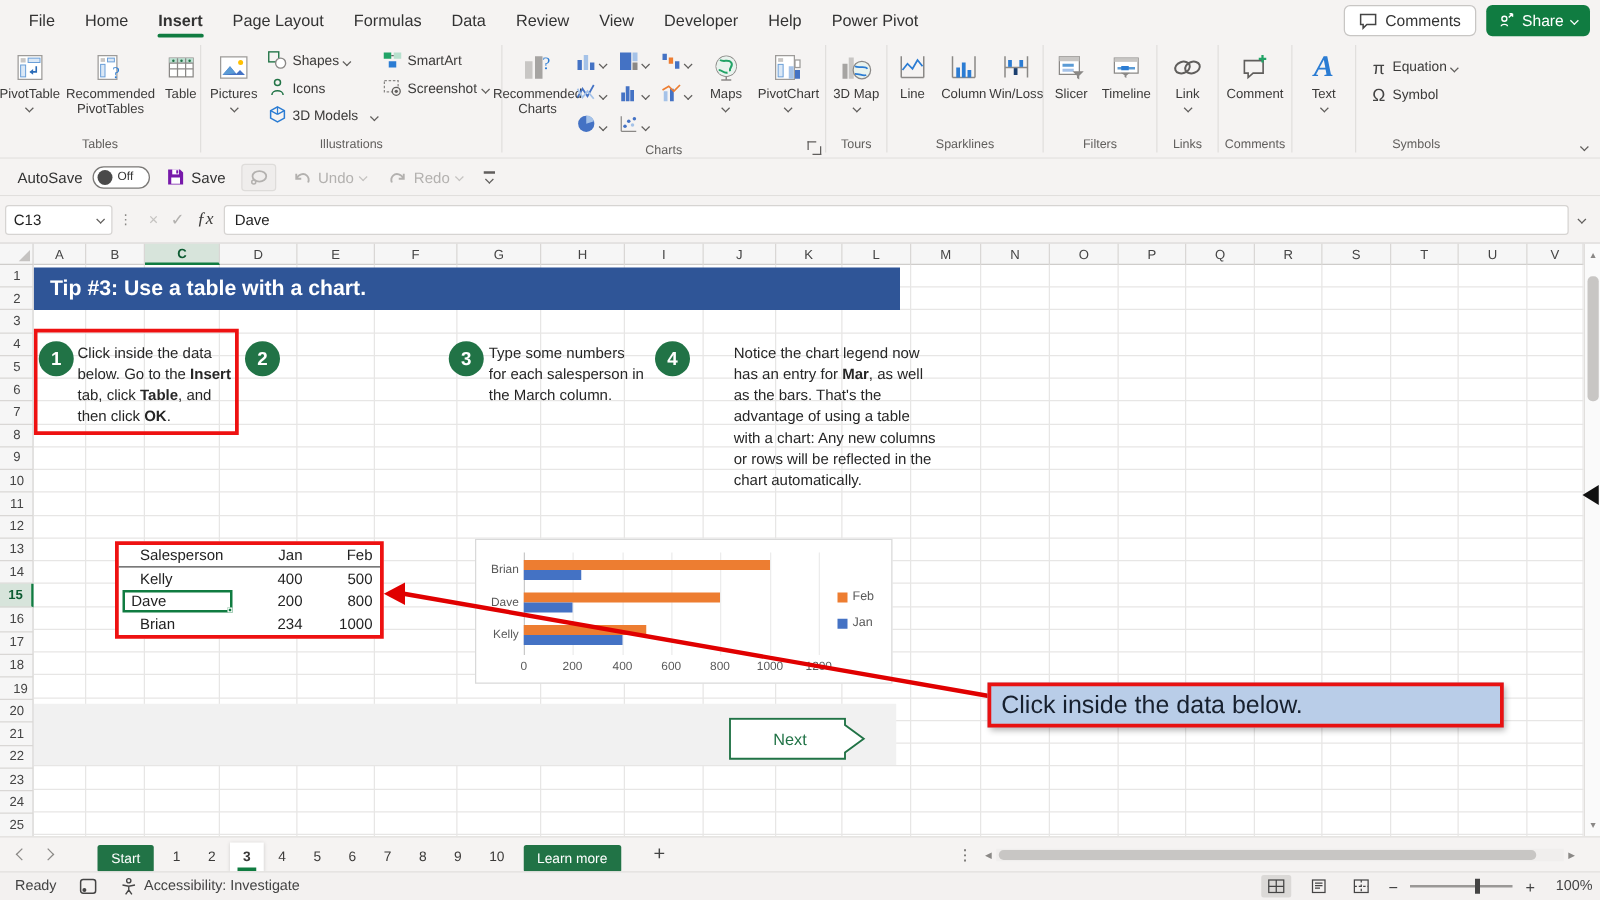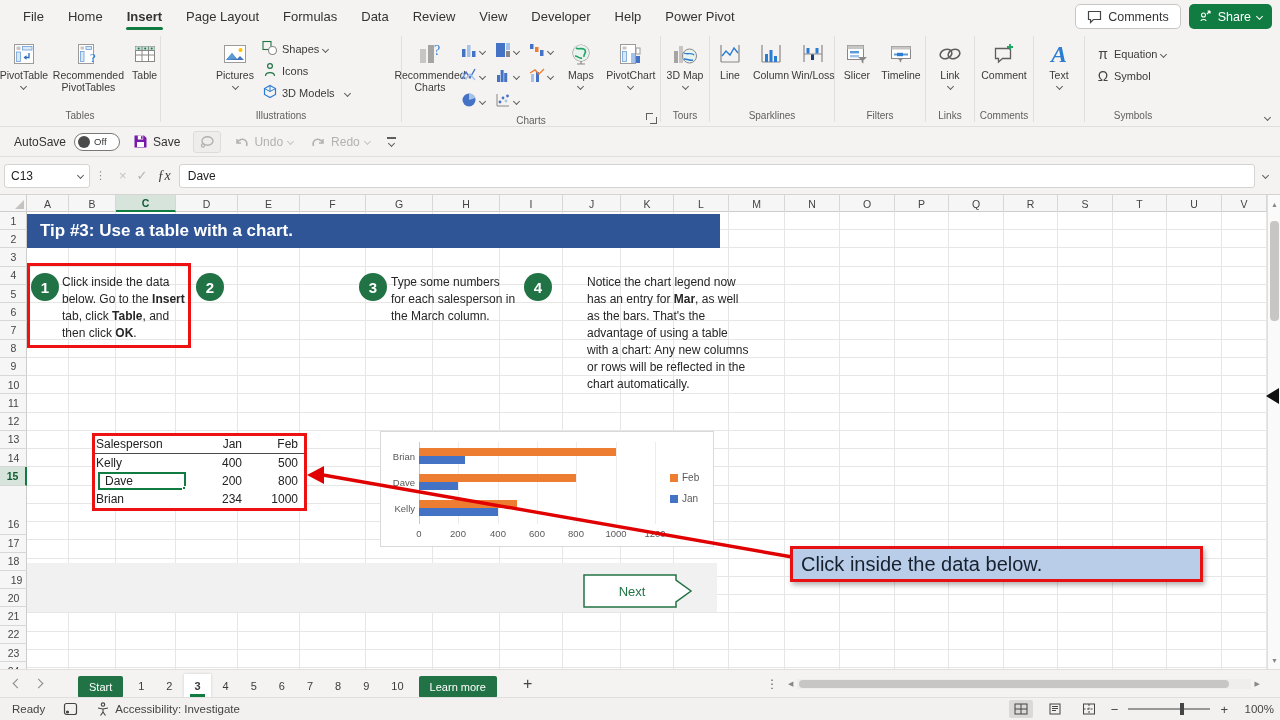--- a/index.html
+++ b/index.html
@@ -77,21 +77,21 @@
   .sc1{left:4px}.sc2{left:169px}.sc3{left:332px}.sc4{left:497px}
   .steptext{position:absolute;top:62px;font-size:12px;line-height:1.42;color:#262626;z-index:3}
   .st1{left:35px;width:128px}.st2{left:201px;width:121px}.st3{left:364px;width:126px}.st4{left:560px;width:162px}
   .redbox{position:absolute;border:3px solid #EE1111;z-index:4}
   .rb-step{left:0;top:51px;width:164px;height:85px}
   .rb-table{left:65px;top:221px;width:215px;height:78px;background:#fff}
 
   .datatable{position:absolute;left:68px;top:223px;width:209px;height:74px;z-index:5;font-size:12px;color:#222}
   .trow{display:flex;align-items:center;height:18px;position:relative}
   .trow.head{height:19px;border-bottom:1.5px solid #4d4d4d;color:#222}
-  .tc0{width:92px;padding-left:1px}
+  .tc0{width:92px;padding-left:17px}
   .tc1{width:55px;text-align:right}
   .tc2{width:56px;text-align:right}
   .selcell{position:absolute;left:3px;top:0px;width:88px;height:18px;border:2px solid #107C41;background:#fff;display:flex;align-items:center;padding-left:5px}
   .selcell .handle{position:absolute;right:-2px;bottom:-2px;width:4px;height:4px;background:#107C41;border:1px solid #fff}
 
   
   .chartbox{position:absolute;left:353px;top:219px;width:334px;height:116px;background:#fff;border:1px solid #d9d9d9;z-index:2}
   .cgrid{position:absolute;top:10px;width:1px;height:82px;background:#ececec}
   .cgrid.zero{background:#c9c9c9}
   .cbar{position:absolute;height:8px}
@@ -261,20 +261,40 @@
                 </svg></span>
             <span>Icons</span>
           </div>
           <div class="rsm">
             <span><svg width="16" height="16" viewBox="0 0 16 16">
                   <path d="M8 1.5 l5.5 3 v6 L8 13.5 l-5.5-3 v-6z" fill="none" stroke="#2b7cd3" stroke-width="1.2"></path>
                   <path d="M8 1.5 v6 M8 7.5 l5.5-3 M8 7.5 l-5.5-3" stroke="#2b7cd3" stroke-width="1" fill="none"></path>
                 </svg></span>
             <span>3D Models</span>
             <span class="chev" style="margin-left:6px"></span>
+          </div>
+        </div>
+        <div class="rstack" style="width:96px">
+          <div class="rsm">
+            <span><svg width="16" height="16" viewBox="0 0 16 16">
+                  <rect x="1" y="2" width="6" height="5" fill="#21a366"></rect>
+                  <rect x="9" y="2" width="6" height="5" fill="#b7e0cd"></rect>
+                  <rect x="5" y="9" width="6" height="5" fill="#2b7cd3"></rect>
+                  <path d="M7 4.5 h2" stroke="#666"></path>
+                </svg></span>
+            <span>SmartArt</span>
+          </div>
+          <div class="rsm">
+            <span><svg width="16" height="16" viewBox="0 0 16 16">
+                  <rect x="1.5" y="2.5" width="11" height="9" fill="none" stroke="#8a8886" stroke-dasharray="2 1.4" stroke-width="1"></rect>
+                  <circle cx="11" cy="11" r="3.2" fill="#efedec" stroke="#605e5c"></circle>
+                  <circle cx="11" cy="11" r="1.3" fill="#605e5c"></circle>
+                </svg></span>
+            <span>Screenshot</span>
+            <span class="chev"></span>
           </div>
         </div>
       </div>
       <div class="rgroup-label">Illustrations</div>
     </div>
     <div class="rdiv"></div>
 
     <div class="rgroup" style="width:258px">
       <div class="rgroup-buttons">
         <div class="rlg" style="width:56px">
@@ -632,21 +652,21 @@
       <div class="rh" style="height: 18.24px;">6</div>
       <div class="rh" style="height: 18.24px;">7</div>
       <div class="rh" style="height: 18.24px;">8</div>
       <div class="rh" style="height: 18.24px;">9</div>
       <div class="rh" style="height: 18.24px;">10</div>
       <div class="rh" style="height: 18.24px;">11</div>
       <div class="rh" style="height: 18.24px;">12</div>
       <div class="rh" style="height: 18.24px;">13</div>
       <div class="rh" style="height: 18.24px;">14</div>
       <div class="rh sel" style="height: 18.24px;">15</div>
-      <div class="rh" style="height: 20px; margin-top: 29px;">16</div>
+      <div class="rh" style="height: 20px;">16</div>
       <div class="rh" style="height: 18.24px;">17</div>
       <div class="rh" style="height: 18.24px;">18</div>
       <div class="rh" style="height: 18.24px; padding-left: 6px;">19</div>
       <div class="rh" style="height: 18.24px;">20</div>
       <div class="rh" style="height: 18.24px;">21</div>
       <div class="rh" style="height: 18.24px;">22</div>
       <div class="rh" style="height: 18.24px;">23</div>
       <div class="rh" style="height: 18.24px;">24</div>
       <div class="rh" style="height: 18.24px;">25</div>
     </div>

